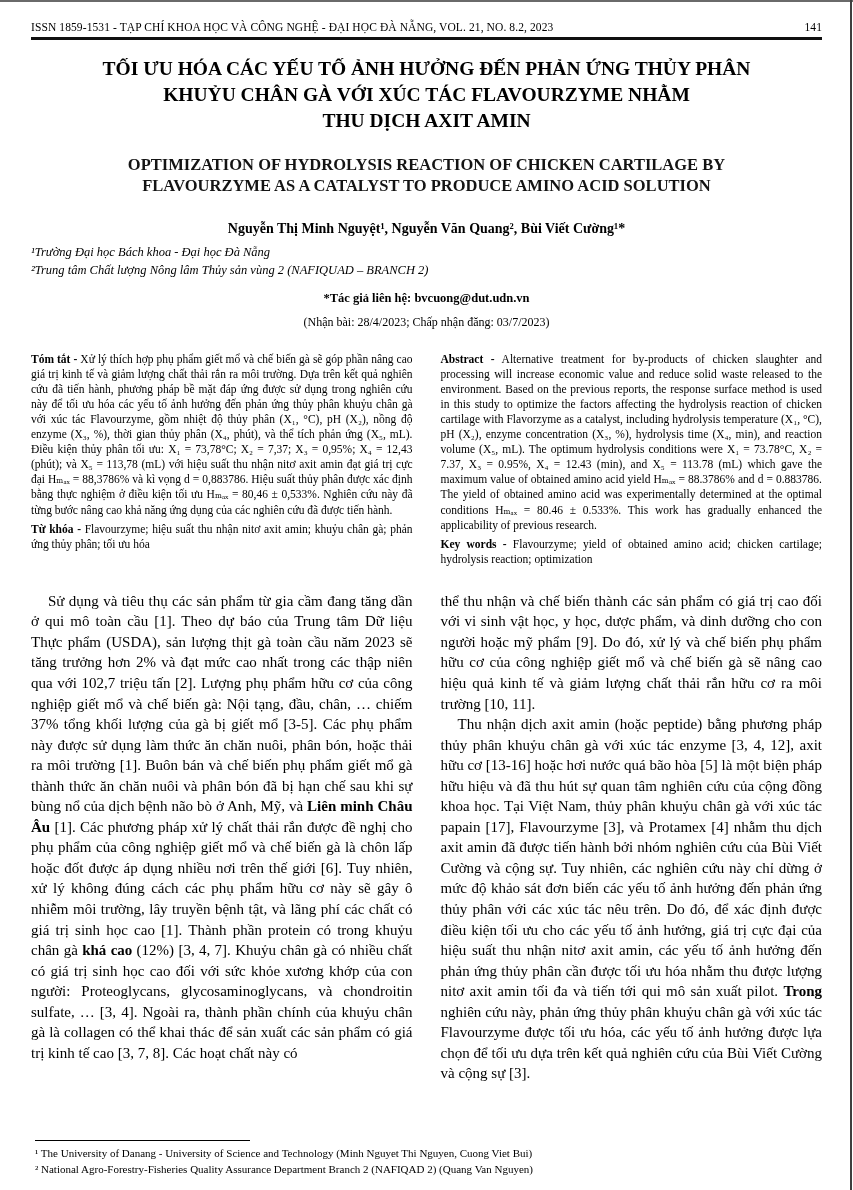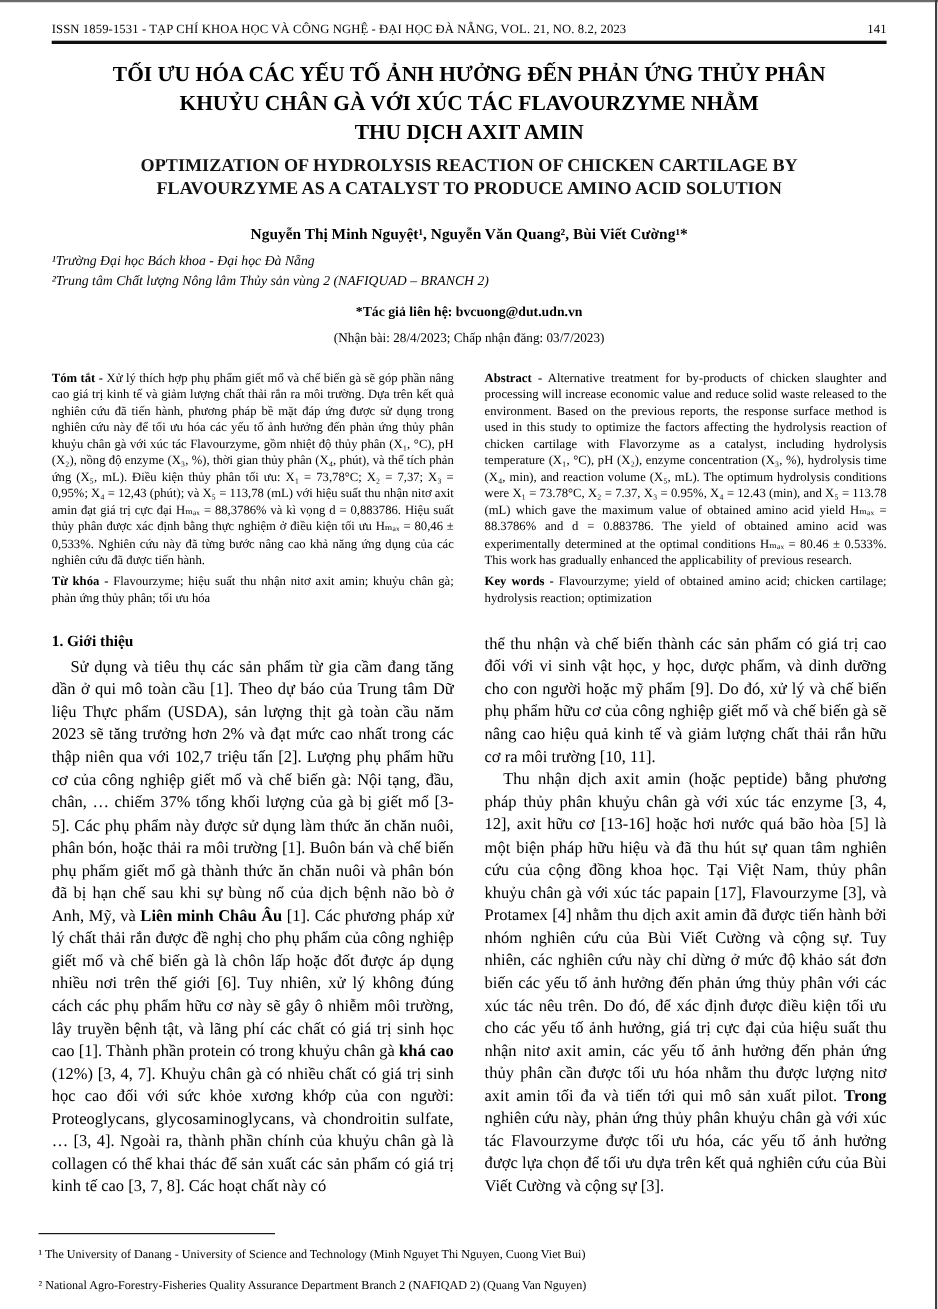--- a/index.html
+++ b/index.html
@@ -4,40 +4,40 @@
 <style>
   * { margin:0; padding:0; box-sizing:border-box; }
   html,body { background:#ffffff; }
   .page {
     position:relative;
     width:853px; height:1190px;
     margin:0 auto;
     background:#ffffff;
     color:#000;
     font-family:"Liberation Serif", "DejaVu Serif", serif;
-    padding:0 47px;
+    padding:0 31px;
     overflow:hidden;
   }
   .scan-top { position:absolute; top:0; left:0; width:100%; height:2px; background:#6a6a6a; }
   .scan-right { position:absolute; top:0; right:1px; width:2px; height:100%; background:#3f3f3f; }
 
   .header {
     display:flex; justify-content:space-between; align-items:flex-end;
     padding-top:21px; padding-bottom:4px;
     border-bottom:3px solid #101010;
     font-size:11.5px; letter-spacing:0.1px;
   }
 
   .title-vi {
     margin-top:16px; text-align:center;
     font-size:19.5px; font-weight:bold; line-height:1.33;
     white-space:pre-line;
   }
   .title-en {
-    margin-top:5px; text-align:center;
+    margin-top:20px; text-align:center;
     font-size:16.5px; font-weight:bold; line-height:1.3;
     color:#141414; white-space:pre-line;
   }
   .authors { margin-top:24px; text-align:center; font-size:14px; font-weight:bold; }
   .affil { font-style:italic; font-size:12.5px; line-height:1.45; }
   .affil.first { margin-top:6px; }
   .contact { margin-top:12px; text-align:center; font-size:12.5px; font-weight:bold; }
   .dates { margin-top:9px; text-align:center; font-size:12px; }
 
   .cols { display:flex; gap:28px; }
@@ -52,21 +52,21 @@
   .sec-heading { font-size:14px; font-weight:bold; margin-bottom:5px; }
   .bodytext { font-size:15px; line-height:1.37; }
   .indent { text-indent:17px; }
   .seg-b { font-weight:bold; }
 
   .footnotes {
     position:absolute; left:35px; right:35px; bottom:12px;
     background:#ffffff; padding-top:3px;
   }
   .fn-rule { width:215px; border-top:1.5px solid #000; margin-bottom:5px; }
-  .fn { font-size:11px; line-height:1.45;margin-top:12px; }
+  .fn { font-size:11px; line-height:1.45; }
 </style>
 </head>
 <body>
 
 <div class="page">
   <div class="scan-top"></div>
   <div class="scan-right"></div>
 
   <header class="header">
     <span>ISSN 1859-1531 - TẠP CHÍ KHOA HỌC VÀ CÔNG NGHỆ - ĐẠI HỌC ĐÀ NẴNG, VOL. 21, NO. 8.2, 2023</span>
@@ -92,21 +92,20 @@
       <p class="justify small keywords"><b>Từ khóa -</b><span> Flavourzyme; hiệu suất thu nhận nitơ axit amin; khuỷu chân gà; phản ứng thủy phân; tối ưu hóa</span></p>
     </div>
     <div class="col">
       <p class="justify small"><b>Abstract -</b><span> Alternative treatment for by-products of chicken slaughter and processing will increase economic value and reduce solid waste released to the environment. Based on the previous reports, the response surface method is used in this study to optimize the factors affecting the hydrolysis reaction of chicken cartilage with Flavorzyme as a catalyst, including hydrolysis temperature (X₁, °C), pH (X₂), enzyme concentration (X₃, %), hydrolysis time (X₄, min), and reaction volume (X₅, mL). The optimum hydrolysis conditions were X₁ = 73.78°C, X₂ = 7.37, X₃ = 0.95%, X₄ = 12.43 (min), and X₅ = 113.78 (mL) which gave the maximum value of obtained amino acid yield Hₘₐₓ = 88.3786% and d = 0.883786. The yield of obtained amino acid was experimentally determined at the optimal conditions Hₘₐₓ = 80.46 ± 0.533%. This work has gradually enhanced the applicability of previous research.</span></p>
       <p class="justify small keywords"><b>Key words -</b><span> Flavourzyme; yield of obtained amino acid; chicken cartilage; hydrolysis reaction; optimization</span></p>
     </div>
   </section>
 
   <section class="cols body-row">
     <div class="col">
-      <h3 class="sec-heading">1. Giới thiệu</h3>
       <p class="justify bodytext indent"><span>Sử dụng và tiêu thụ các sản phẩm từ gia cầm đang tăng dần ở qui mô toàn cầu [1]. Theo dự báo của Trung tâm Dữ liệu Thực phẩm (USDA), sản lượng thịt gà toàn cầu năm 2023 sẽ tăng trưởng hơn 2% và đạt mức cao nhất trong các thập niên qua với 102,7 triệu tấn [2]. Lượng phụ phẩm hữu cơ của công nghiệp giết mổ và chế biến gà: Nội tạng, đầu, chân, … chiếm 37% tổng khối lượng của gà bị giết mổ [3-5]. Các phụ phẩm này được sử dụng làm thức ăn chăn nuôi, phân bón, hoặc thải ra môi trường [1]. Buôn bán và chế biến phụ phẩm giết mổ gà thành thức ăn chăn nuôi và phân bón đã bị hạn chế sau khi sự bùng nổ của dịch bệnh não bò ở Anh, Mỹ, và </span><span class="seg-b">Liên minh Châu Âu</span><span> [1]. Các phương pháp xử lý chất thải rắn được đề nghị cho phụ phẩm của công nghiệp giết mổ và chế biến gà là chôn lấp hoặc đốt được áp dụng nhiều nơi trên thế giới [6]. Tuy nhiên, xử lý không đúng cách các phụ phẩm hữu cơ này sẽ gây ô nhiễm môi trường, lây truyền bệnh tật, và lãng phí các chất có giá trị sinh học cao [1]. Thành phần protein có trong khuỷu chân gà </span><span class="seg-b">khá cao</span><span> (12%) [3, 4, 7]. Khuỷu chân gà có nhiều chất có giá trị sinh học cao đối với sức khỏe xương khớp của con người: Proteoglycans, glycosaminoglycans, và chondroitin sulfate, … [3, 4]. Ngoài ra, thành phần chính của khuỷu chân gà là collagen có thể khai thác để sản xuất các sản phẩm có giá trị kinh tế cao [3, 7, 8]. Các hoạt chất này có</span></p>
     </div>
     <div class="col">
       <p class="justify bodytext">thể thu nhận và chế biến thành các sản phẩm có giá trị cao đối với vi sinh vật học, y học, dược phẩm, và dinh dưỡng cho con người hoặc mỹ phẩm [9]. Do đó, xử lý và chế biến phụ phẩm hữu cơ của công nghiệp giết mổ và chế biến gà sẽ nâng cao hiệu quả kinh tế và giảm lượng chất thải rắn hữu cơ ra môi trường [10, 11].</p>
       <p class="justify bodytext indent"><span>Thu nhận dịch axit amin (hoặc peptide) bằng phương pháp thủy phân khuỷu chân gà với xúc tác enzyme [3, 4, 12], axit hữu cơ [13-16] hoặc hơi nước quá bão hòa [5] là một biện pháp hữu hiệu và đã thu hút sự quan tâm nghiên cứu của cộng đồng khoa học. Tại Việt Nam, thủy phân khuỷu chân gà với xúc tác papain [17], Flavourzyme [3], và Protamex [4] nhằm thu dịch axit amin đã được tiến hành bởi nhóm nghiên cứu của Bùi Viết Cường và cộng sự. Tuy nhiên, các nghiên cứu này chỉ dừng ở mức độ khảo sát đơn biến các yếu tố ảnh hưởng đến phản ứng thủy phân với các xúc tác nêu trên. Do đó, để xác định được điều kiện tối ưu cho các yếu tố ảnh hưởng, giá trị cực đại của hiệu suất thu nhận nitơ axit amin, các yếu tố ảnh hưởng đến phản ứng thủy phân cần được tối ưu hóa nhằm thu được lượng nitơ axit amin tối đa và tiến tới qui mô sản xuất pilot. </span><span class="seg-b">Trong</span><span> nghiên cứu này, phản ứng thủy phân khuỷu chân gà với xúc tác Flavourzyme được tối ưu hóa, các yếu tố ảnh hưởng được lựa chọn để tối ưu dựa trên kết quả nghiên cứu của Bùi Viết Cường và cộng sự [3].</span></p>
     </div>
   </section>
 
   <footer class="footnotes">
     <div class="fn-rule"></div>

